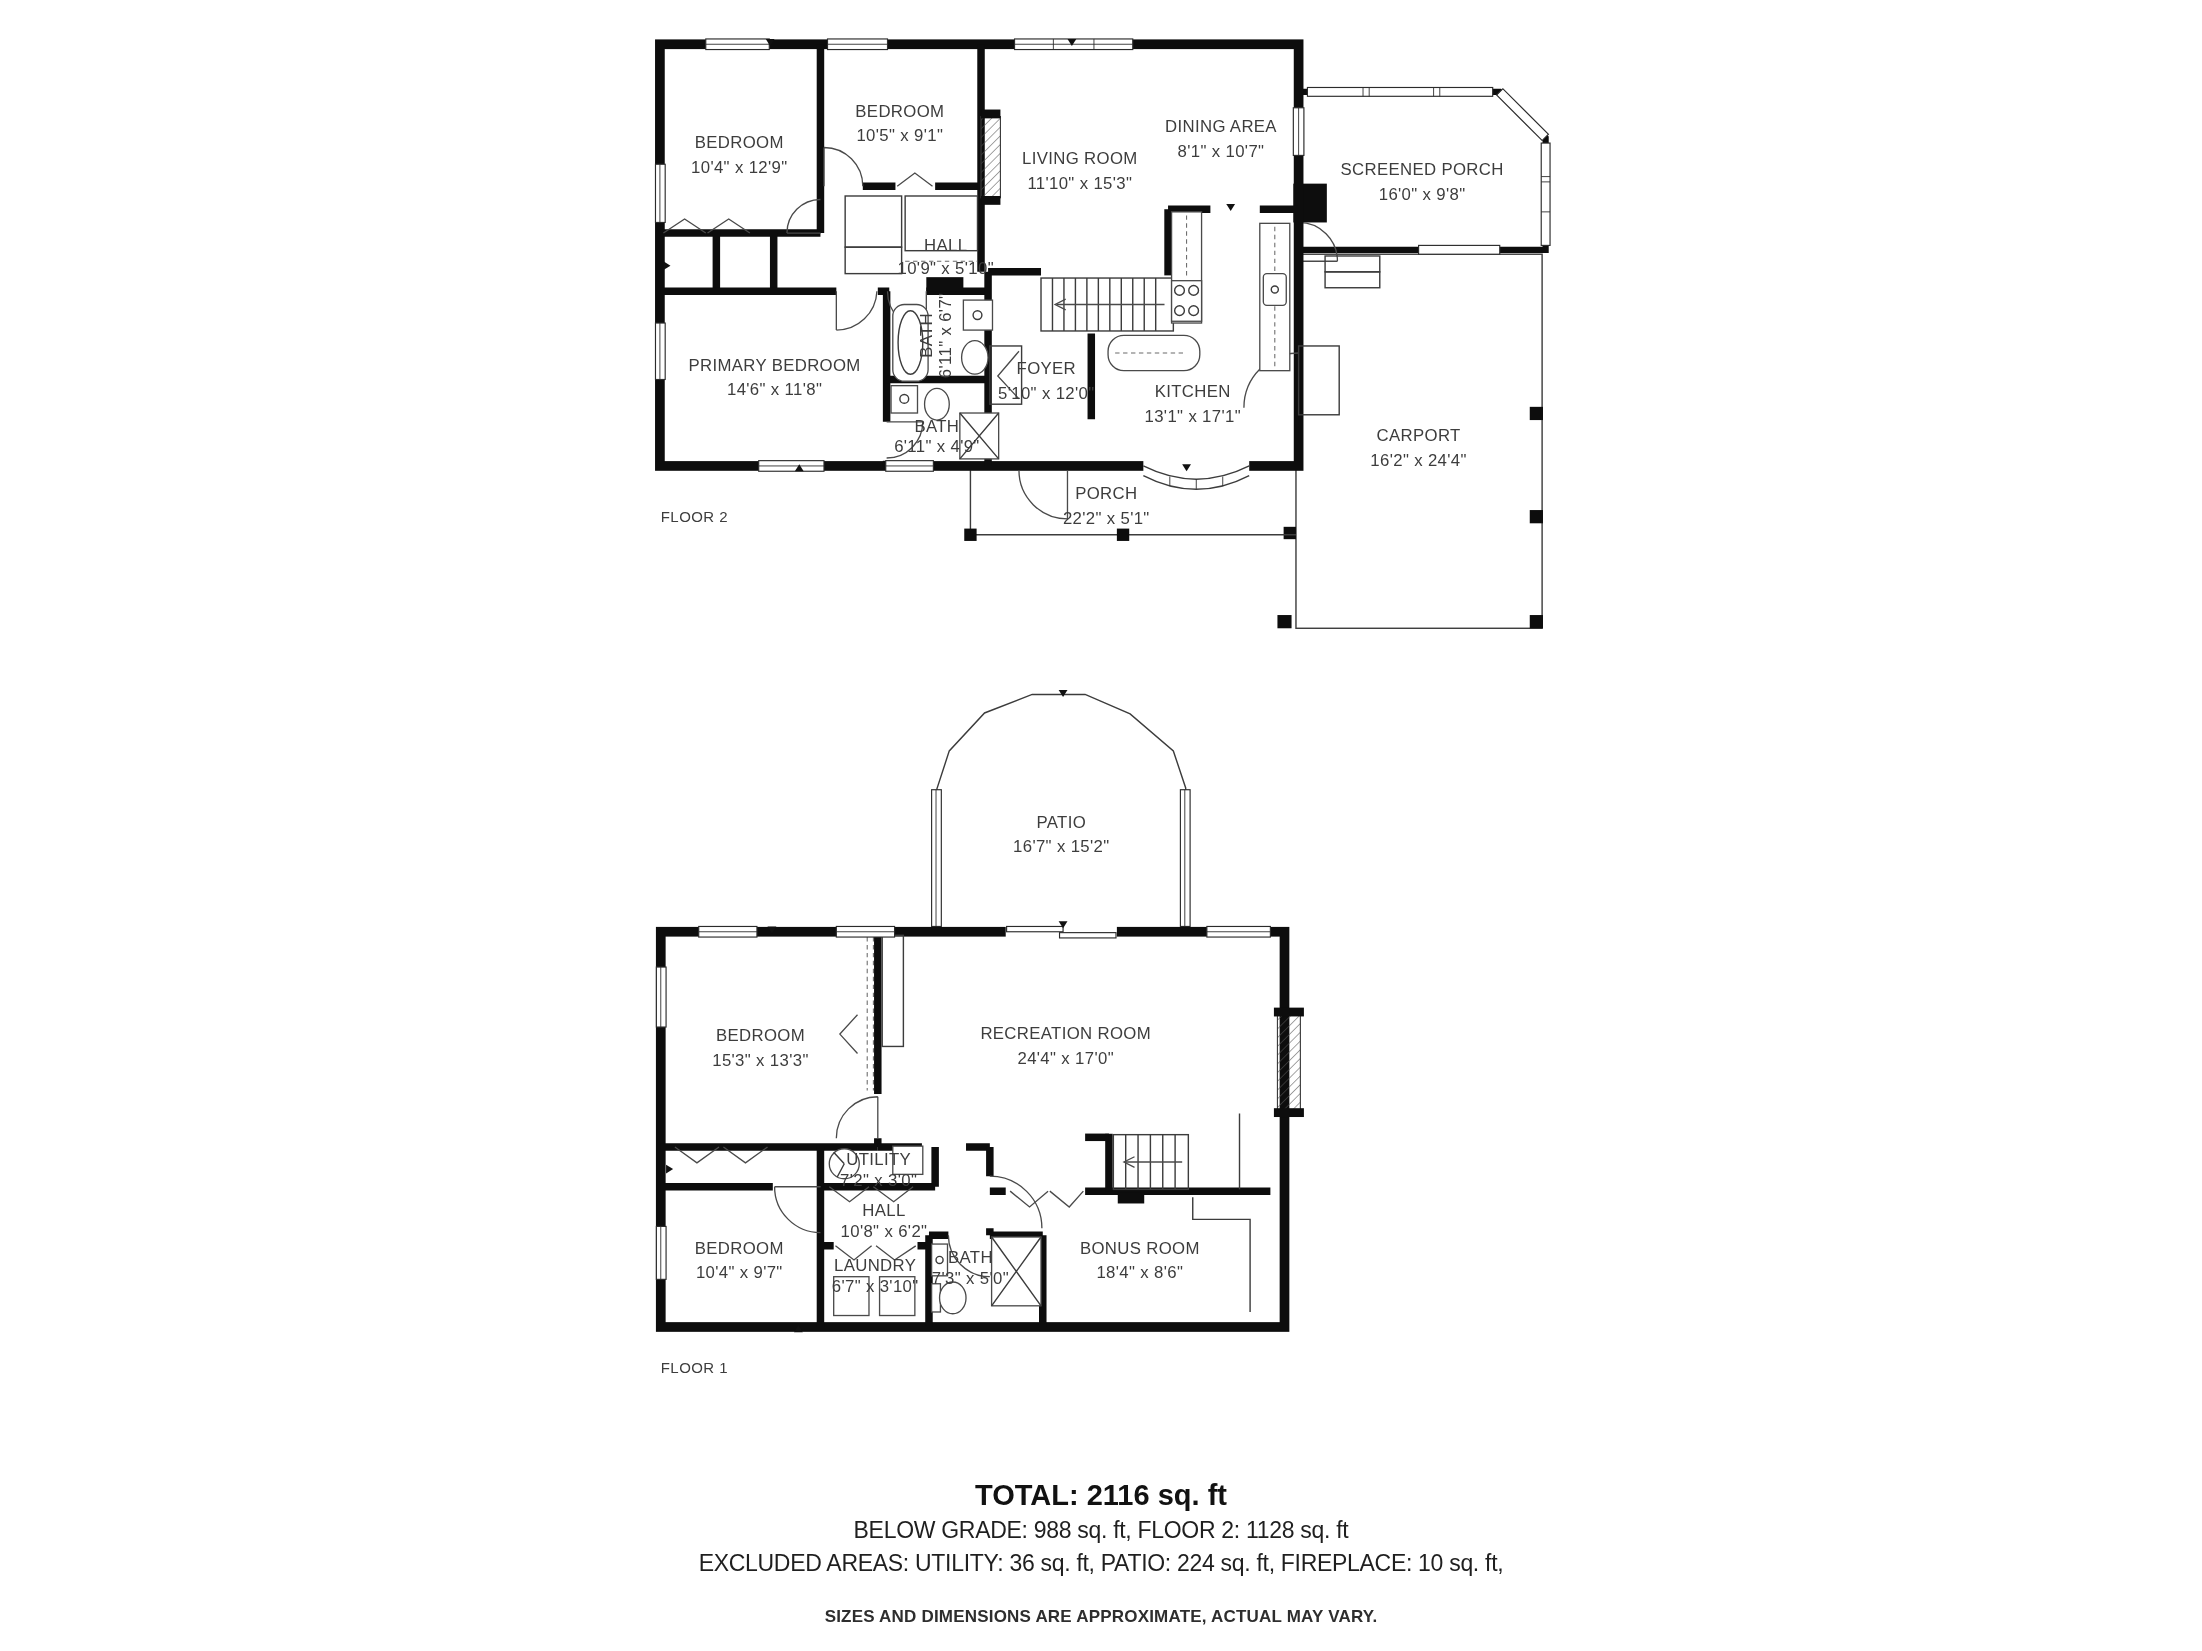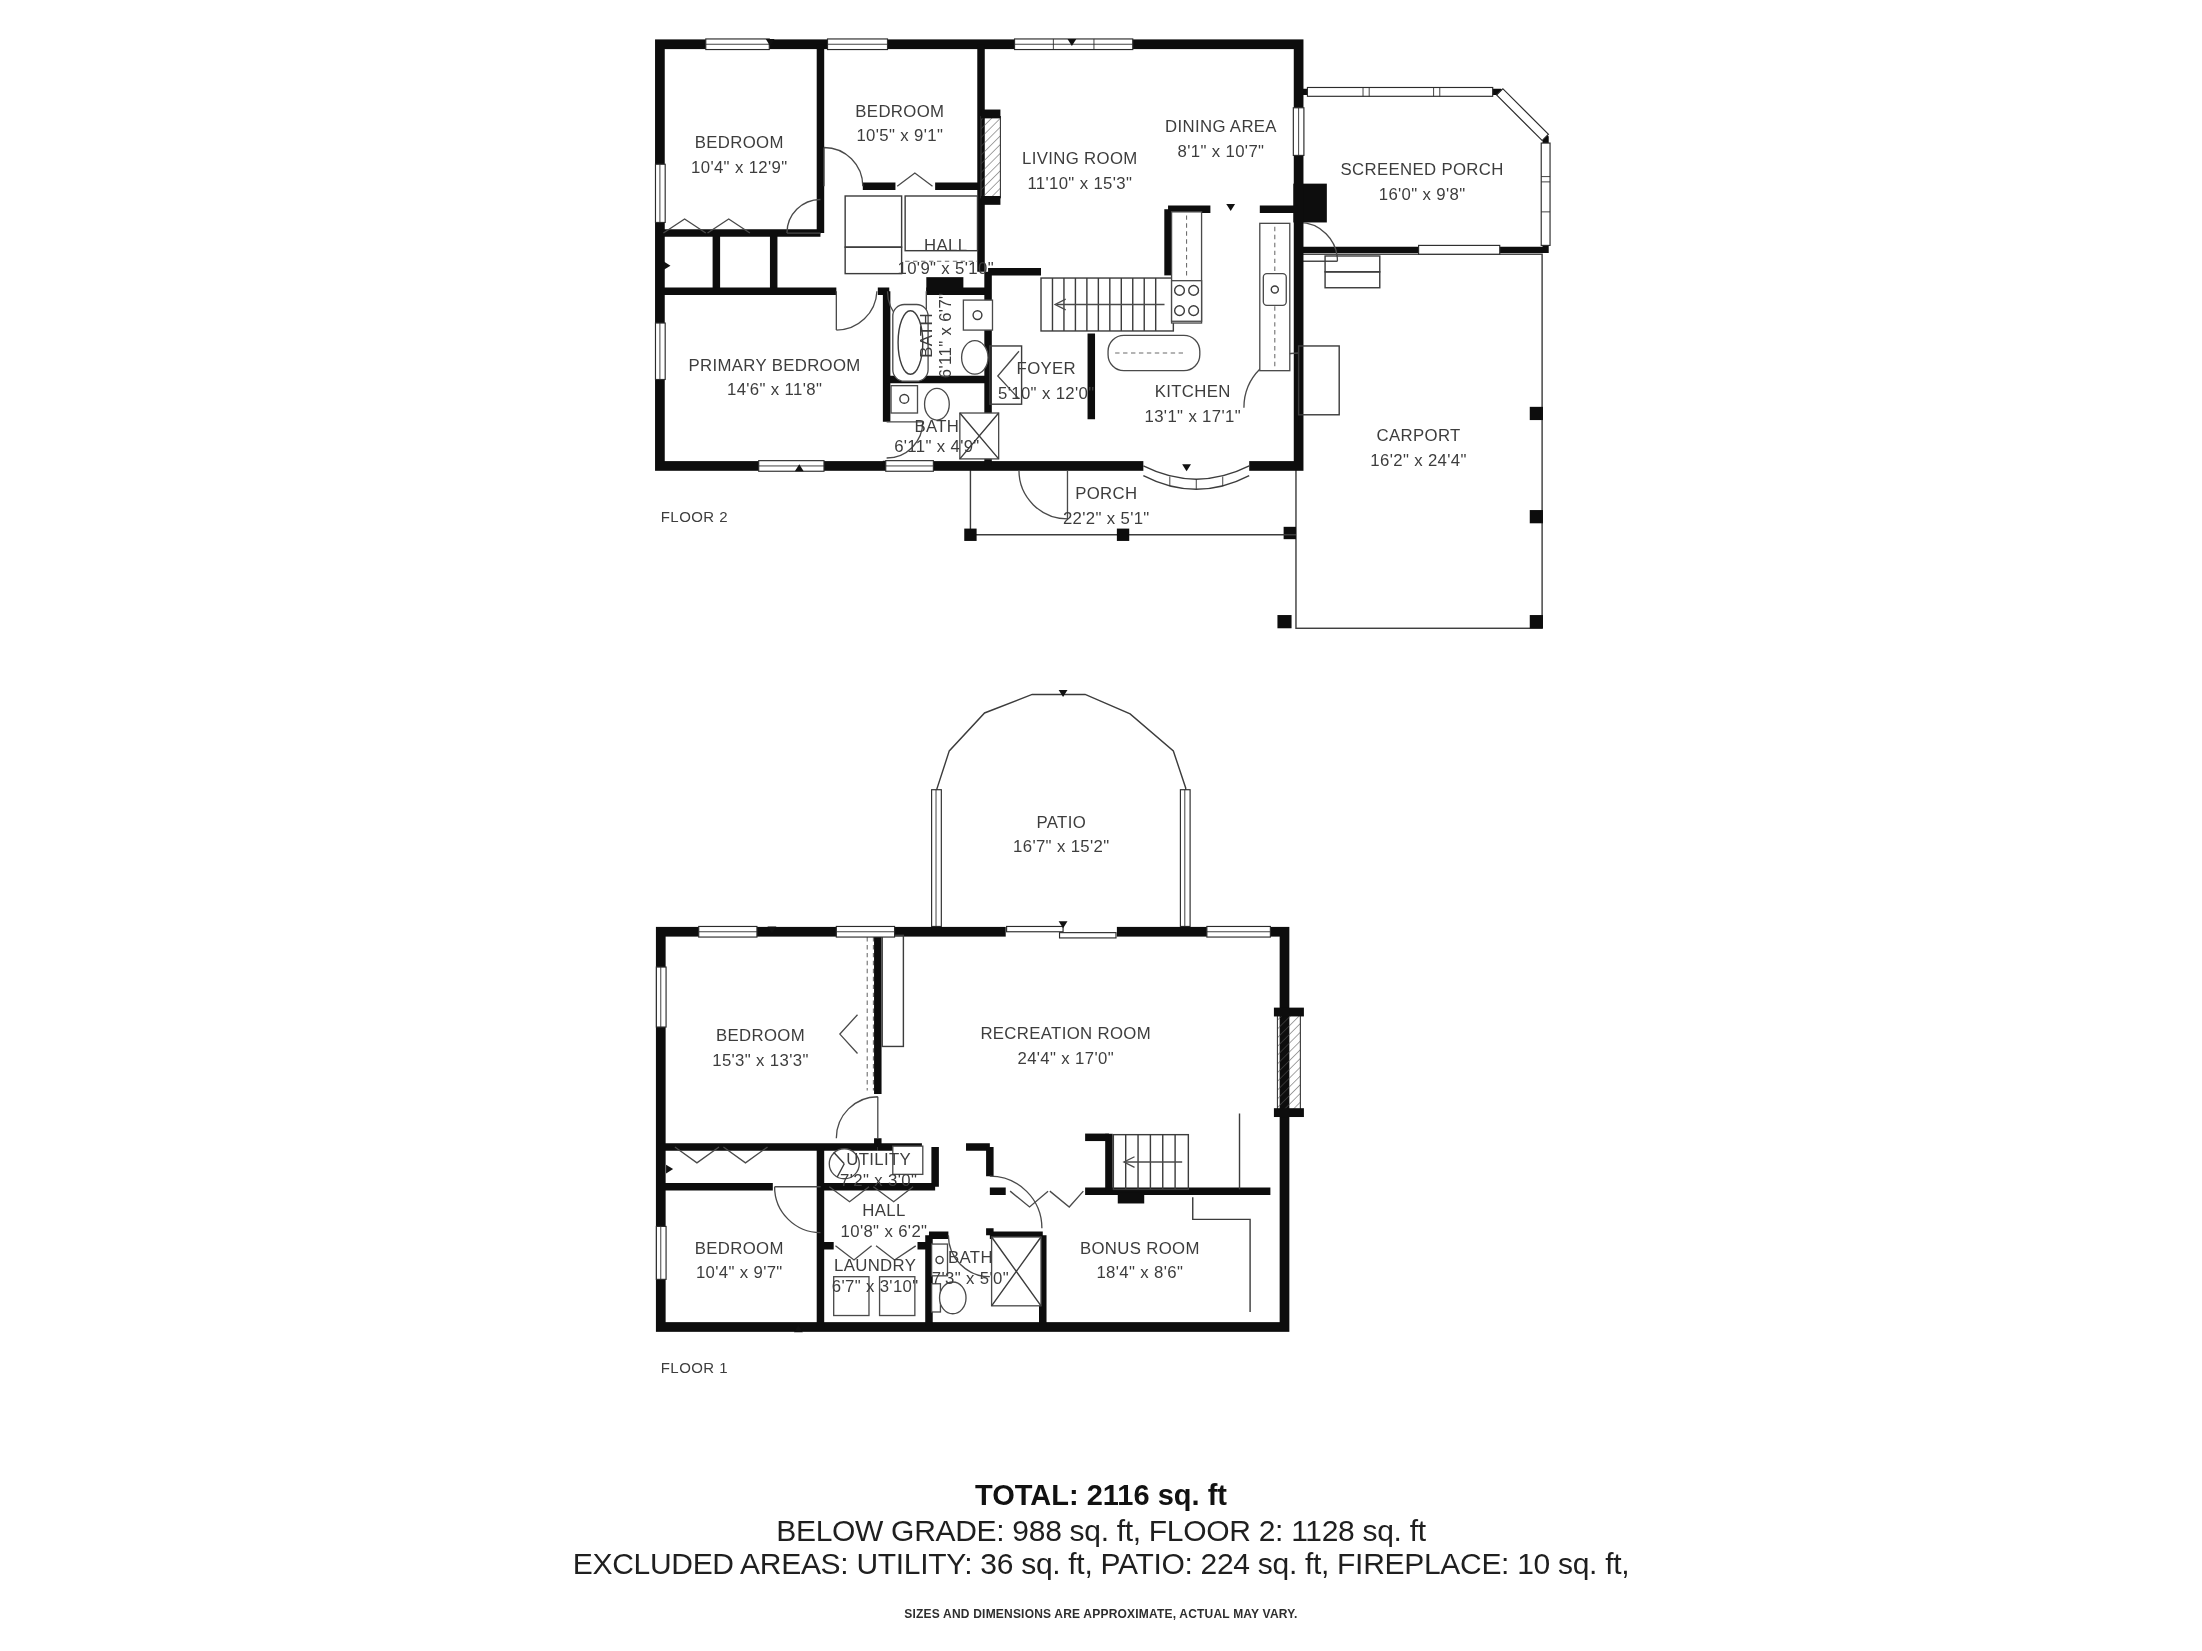--- a/index.html
+++ b/index.html
@@ -16,22 +16,22 @@
   .winline{stroke:#2b2b2b;stroke-width:1;}
   .dash{stroke:#6a6a6a;stroke-width:1.2;stroke-dasharray:5 4;fill:none;}
   .blk{fill:#0d0d0d;stroke:none;}
   .tri{fill:#111111;stroke:none;}
   .room-name,.room-dims{fill:#3d3d3d;font-size:19px;letter-spacing:.4px;
         font-family:"Liberation Sans",sans-serif;text-anchor:middle;}
   .floor-tag{fill:#3d3d3d;font-size:17px;letter-spacing:.5px;text-anchor:start;
         font-family:"Liberation Sans",sans-serif;}
   .summary{position:absolute;left:0;top:1477px;width:2202px;text-align:center;color:#1f1f1f;}
   .summary .total{font-size:29px;font-weight:bold;color:#121212;line-height:37px;}
-  .summary .line{font-size:30px;line-height:33px;letter-spacing:-0.3px;}
-  .summary .disclaimer{font-size:12px;font-weight:bold;color:#2e2e2e;margin-top:26.5px;letter-spacing:0.2px;}
+  .summary .line{font-size:23px;line-height:33px;letter-spacing:-0.3px;}
+  .summary .disclaimer{font-size:17px;font-weight:bold;color:#2e2e2e;margin-top:26.5px;letter-spacing:0.2px;}
 </style>
 </head>
 <body>
 
 <div class="page">
 
 <svg width="2202" height="1403" viewBox="0 0 2496 1590">
   <defs>
     <pattern id="hatch" width="7" height="7" patternUnits="userSpaceOnUse" patternTransform="rotate(45)">
       <line x1="0" y1="0" x2="0" y2="7" stroke="#555555" stroke-width="1.2"></line>

